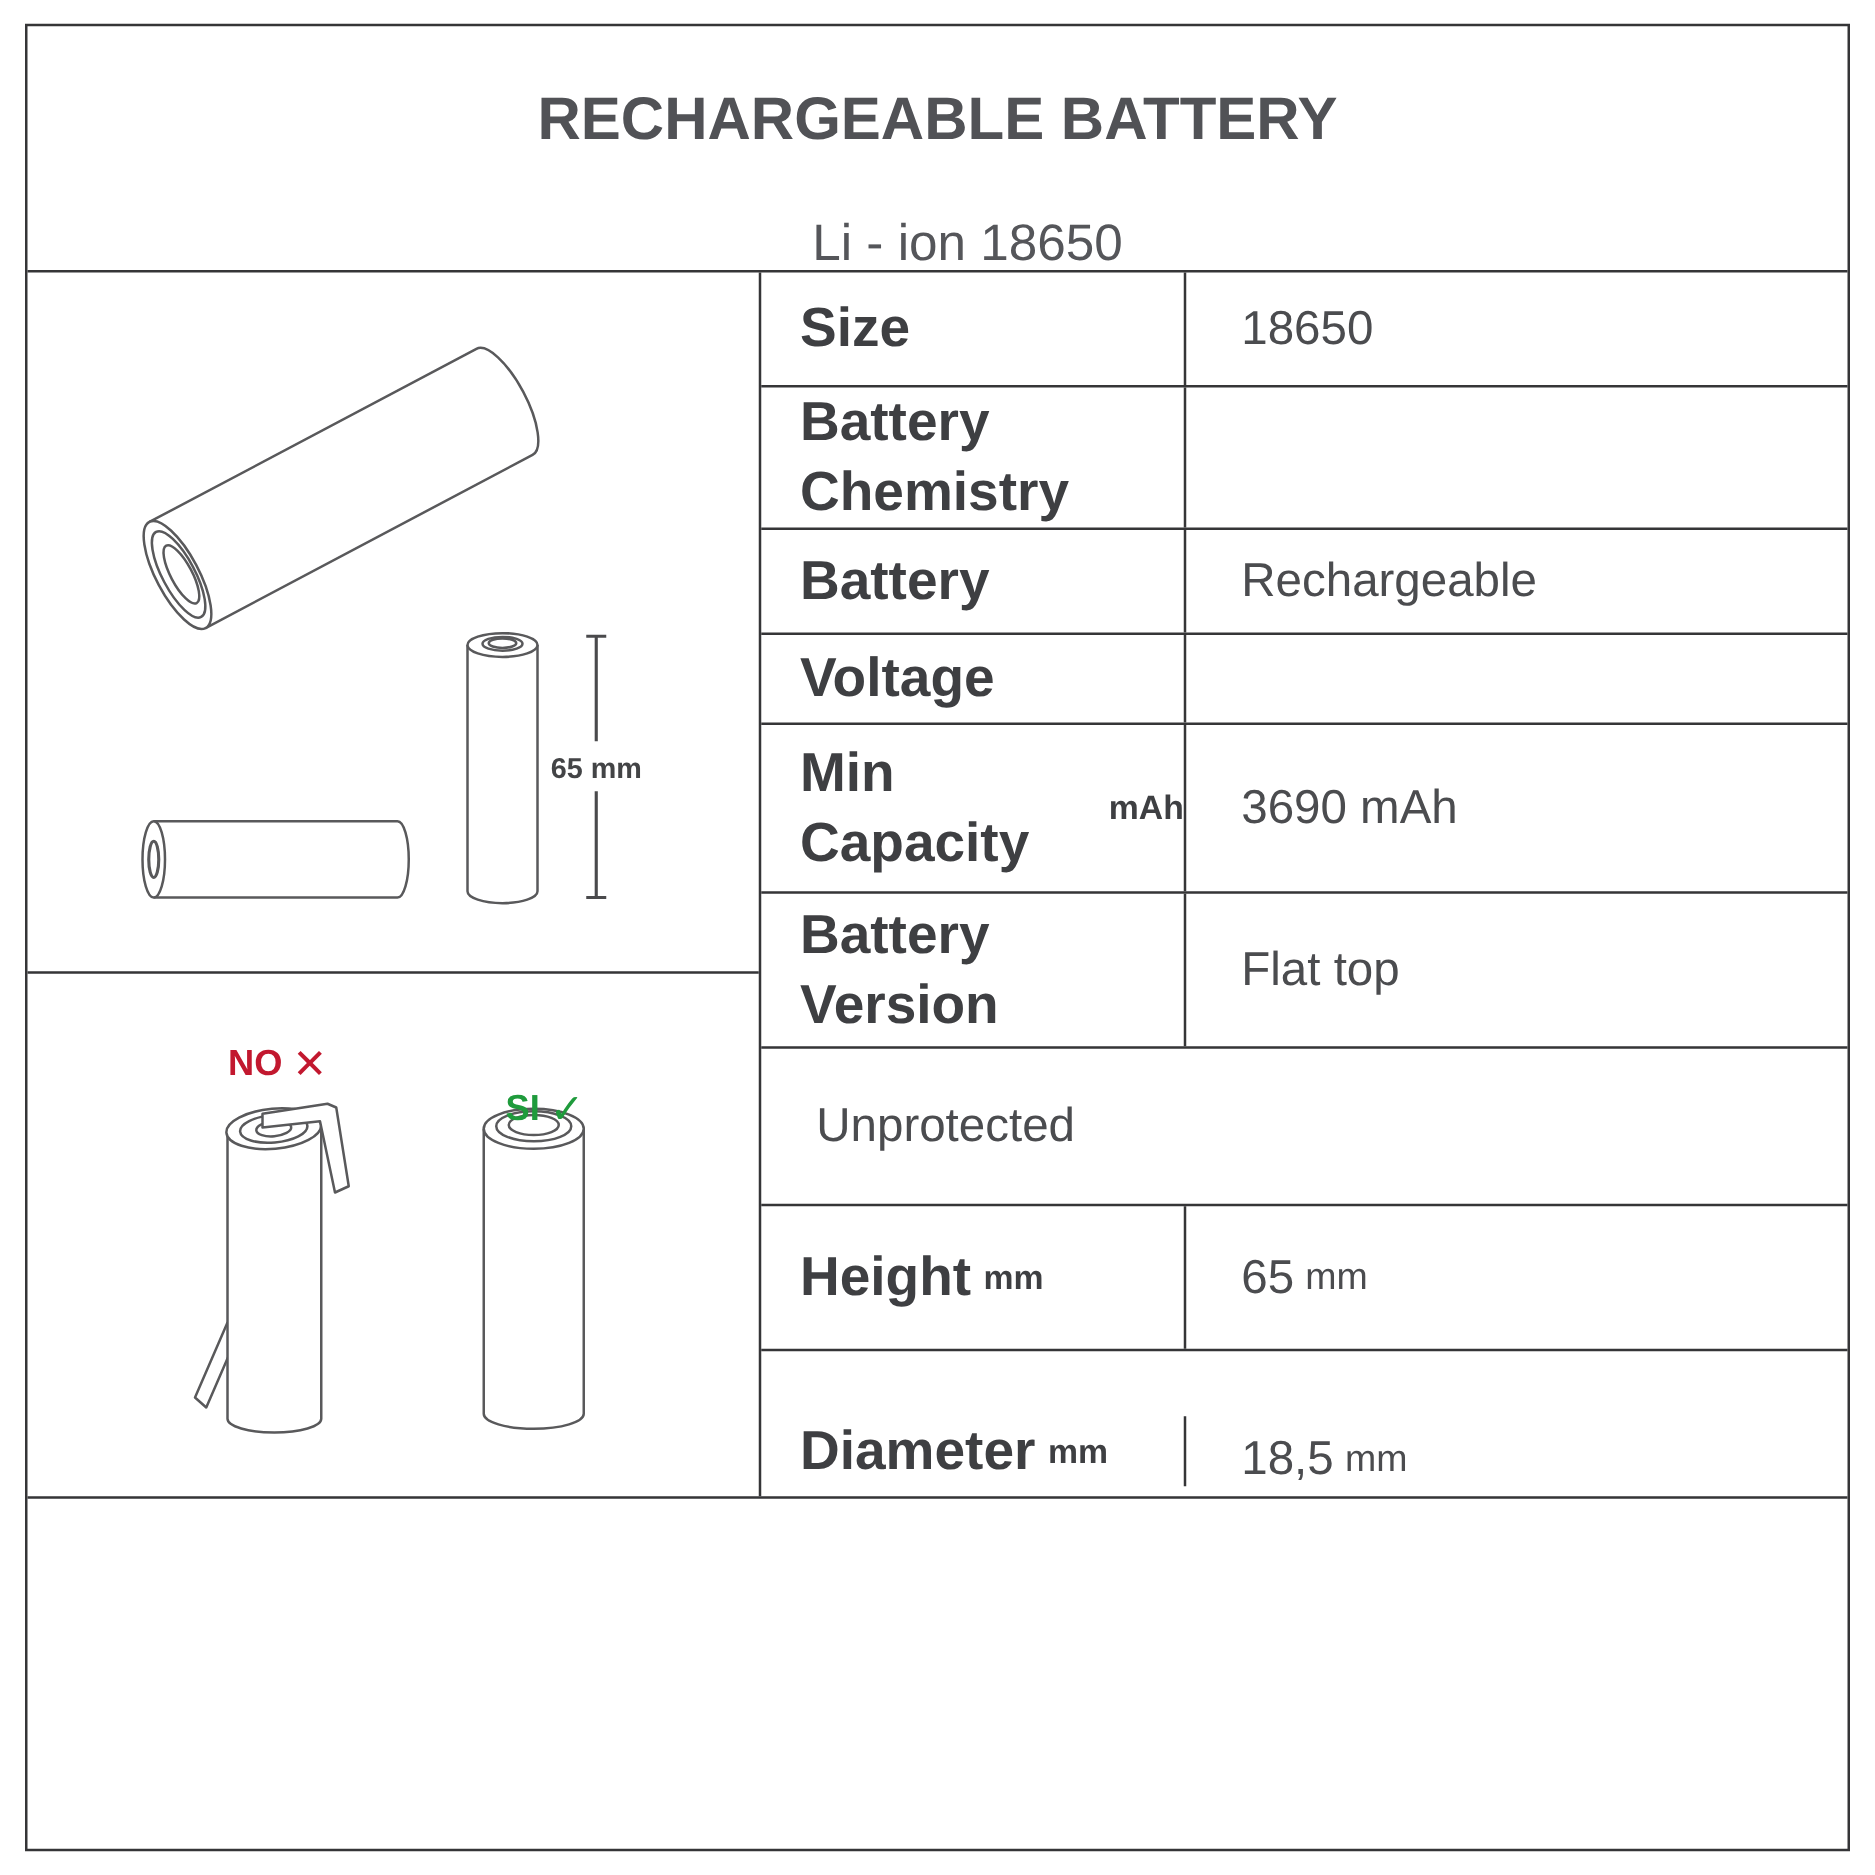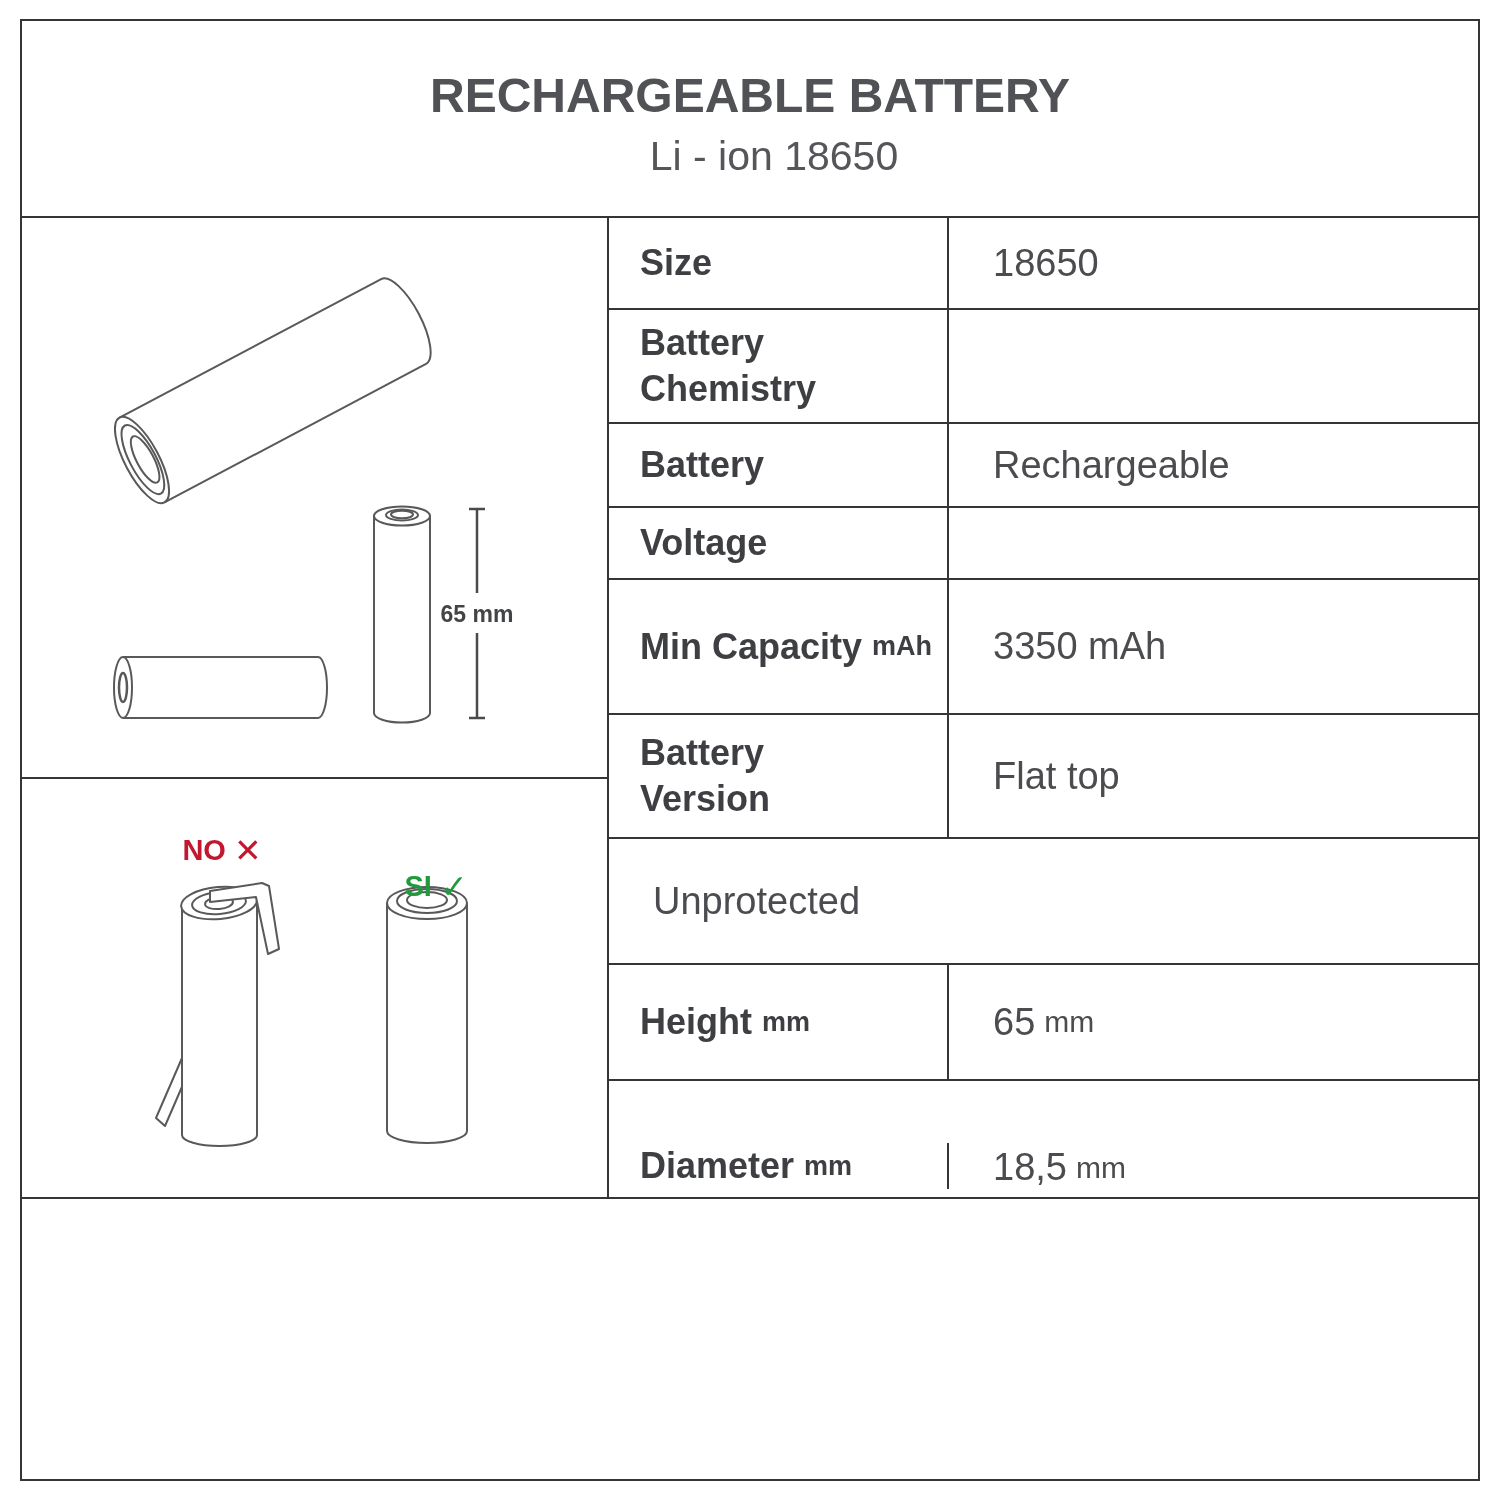--- a/index.html
+++ b/index.html
@@ -8,21 +8,21 @@
     font-family:"Liberation Sans",sans-serif;overflow:hidden;
     -webkit-font-smoothing:antialiased;
   }
   .board{
     position:absolute;left:20px;top:19px;width:1460px;height:1462px;
     box-sizing:border-box;border:2px solid #353537;background:#fff;
   }
   
   .title-section{
     box-sizing:border-box;height:197px;border-bottom:2px solid #353537;
-    display:flex;flex-direction:column;align-items:center;justify-content:flex-start;
+    display:flex;flex-direction:column;align-items:center;justify-content:space-between;
     padding-top:50px;
   }
   .title-main{
     font-size:48px;font-weight:700;letter-spacing:0px;color:#515256;line-height:1.05;
   }
   .title-sub{
     font-size:41px;font-weight:400;color:#55565a;margin-top:14px;line-height:1.05;margin-left:48px;
   }
   
   .main{
@@ -66,21 +66,21 @@
   .t-row:nth-child(8){height:116px;}
   .t-row:nth-child(9){height:108px;border-bottom:none;align-items:flex-end;}
   .cell-label{
     box-sizing:border-box;width:340px;border-right:2px solid #353537;
     display:flex;align-items:center;padding-left:31px;
   }
   .cell-value{
     flex:1;display:flex;align-items:center;padding-left:44px;
   }
   .lbl-main{
-    font-size:36px;font-weight:700;color:#3e3f42;line-height:1.27;white-space:pre-line;
+    font-size:44px;font-weight:700;color:#3e3f42;line-height:1.27;white-space:pre-line;
   }
   .lbl-unit{font-size:27px;font-weight:700;color:#3e3f42;margin-left:10px;}
   .val-main{font-size:38px;font-weight:400;color:#4b4c4f;}
   .val-unit{font-size:30px;font-weight:400;color:#4b4c4f;margin-left:9px;}
   .lbl-unit:empty,.val-unit:empty{margin-left:0;}
   
   .footer-blank{flex:1;}
   .board{display:flex;flex-direction:column;}
   .dim-text{
     font-family:"Liberation Sans",sans-serif;font-size:23px;font-weight:700;fill:#434446;
@@ -205,21 +205,21 @@
           <span class="lbl-unit"></span>
         </div>
       </div>
 
       <div class="t-row">
         <div class="cell-label">
           <span class="lbl-main">Min Capacity</span>
           <span class="lbl-unit">mAh</span>
         </div>
         <div class="cell-value">
-          <span class="val-main">3350 mAh</span>
+          <span class="val-main">3690 mAh</span>
           <span class="val-unit"></span>
         </div>
       </div>
 
       <div class="t-row">
         <div class="cell-label">
           <span class="lbl-main">Battery
 Version</span>
           <span class="lbl-unit"></span>
         </div>

